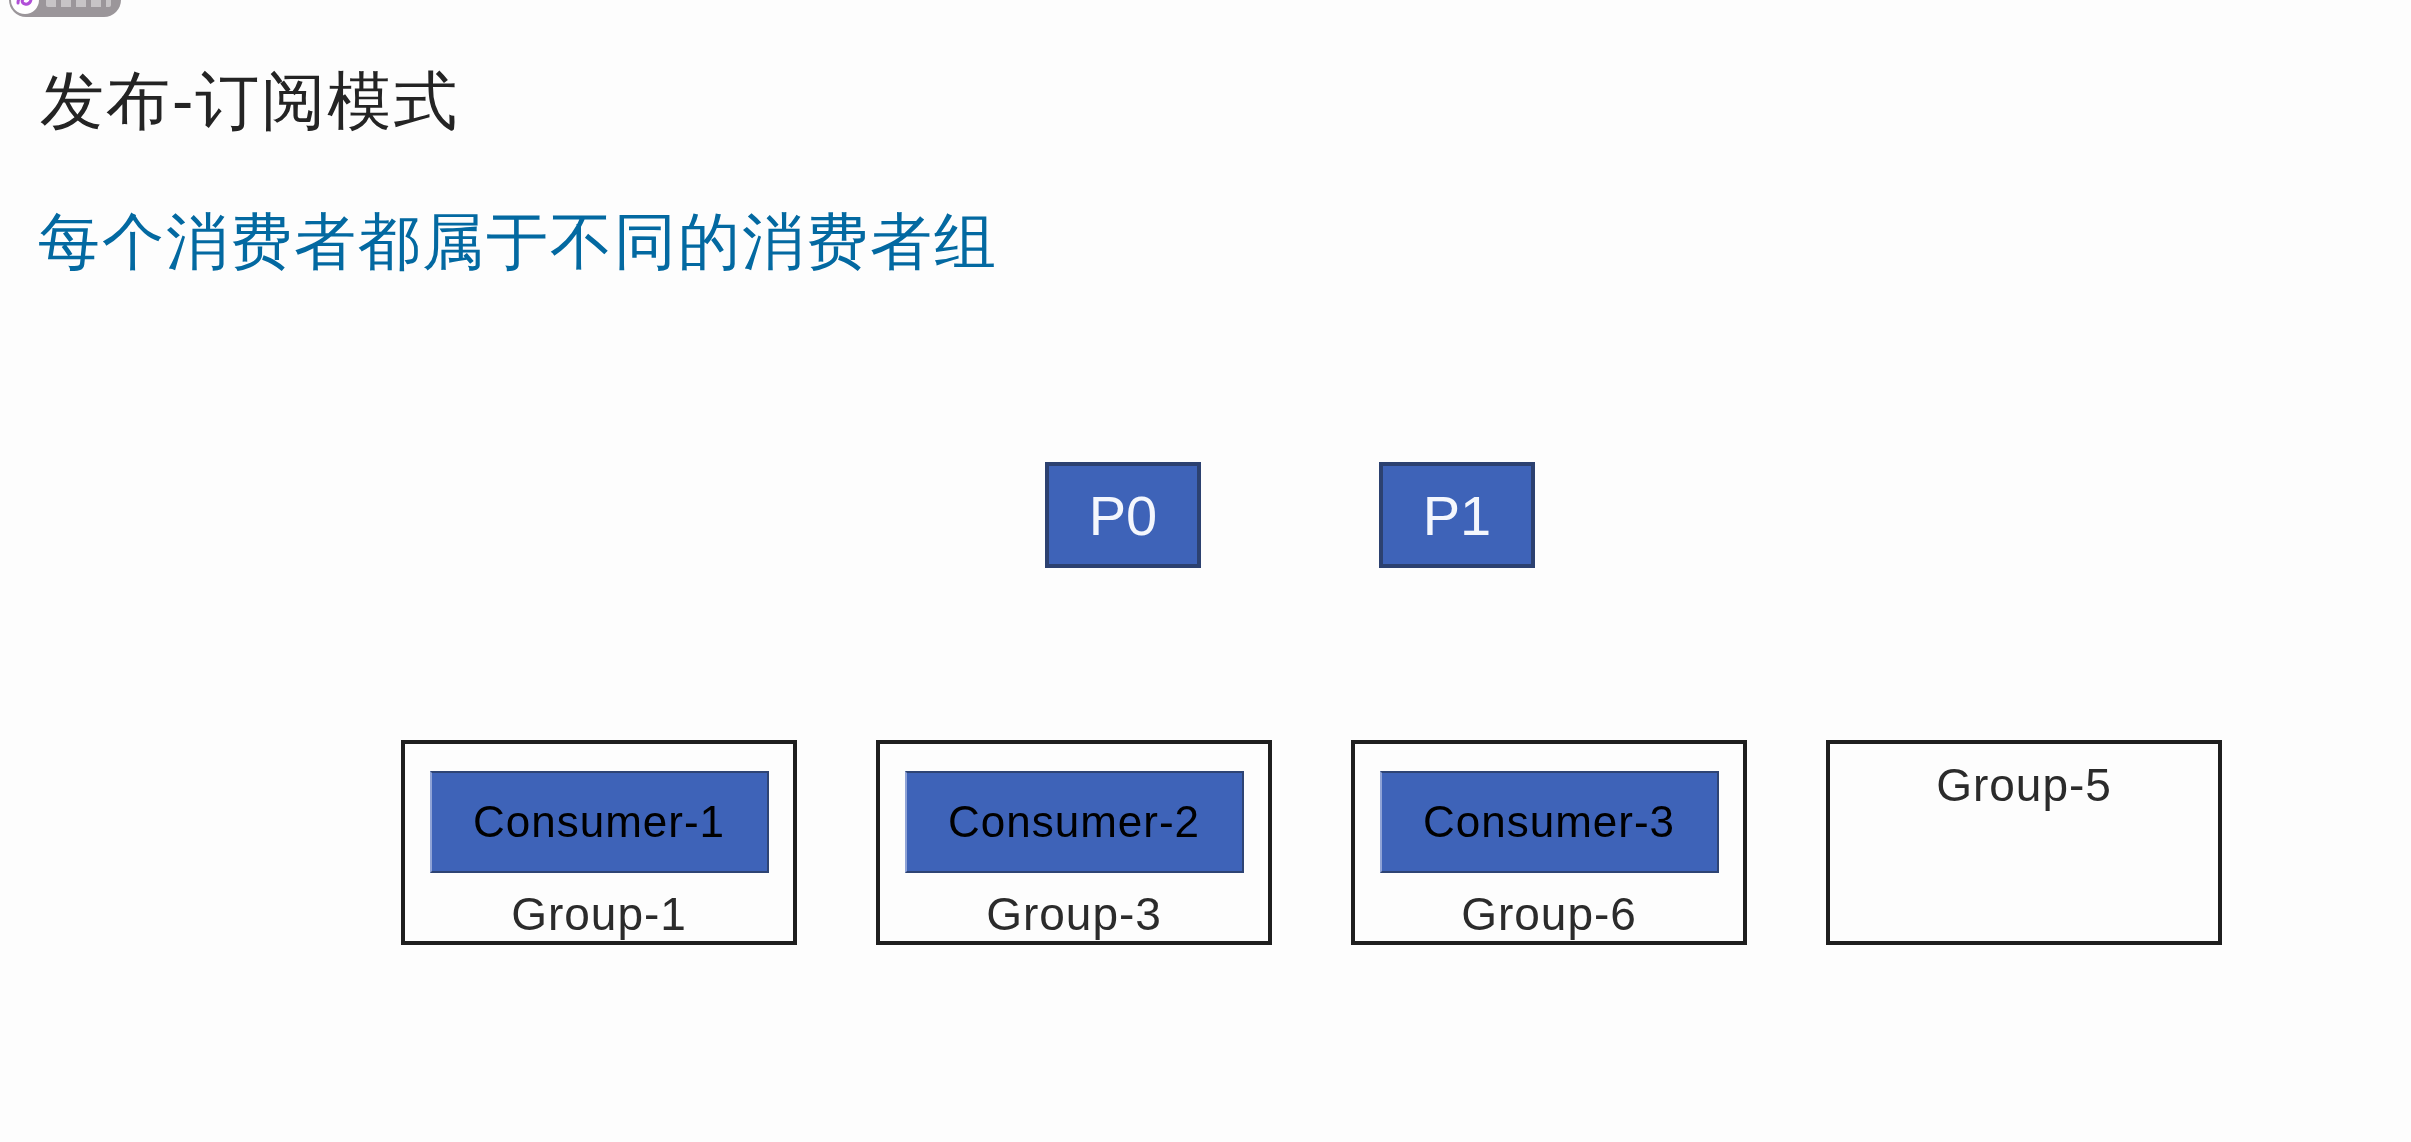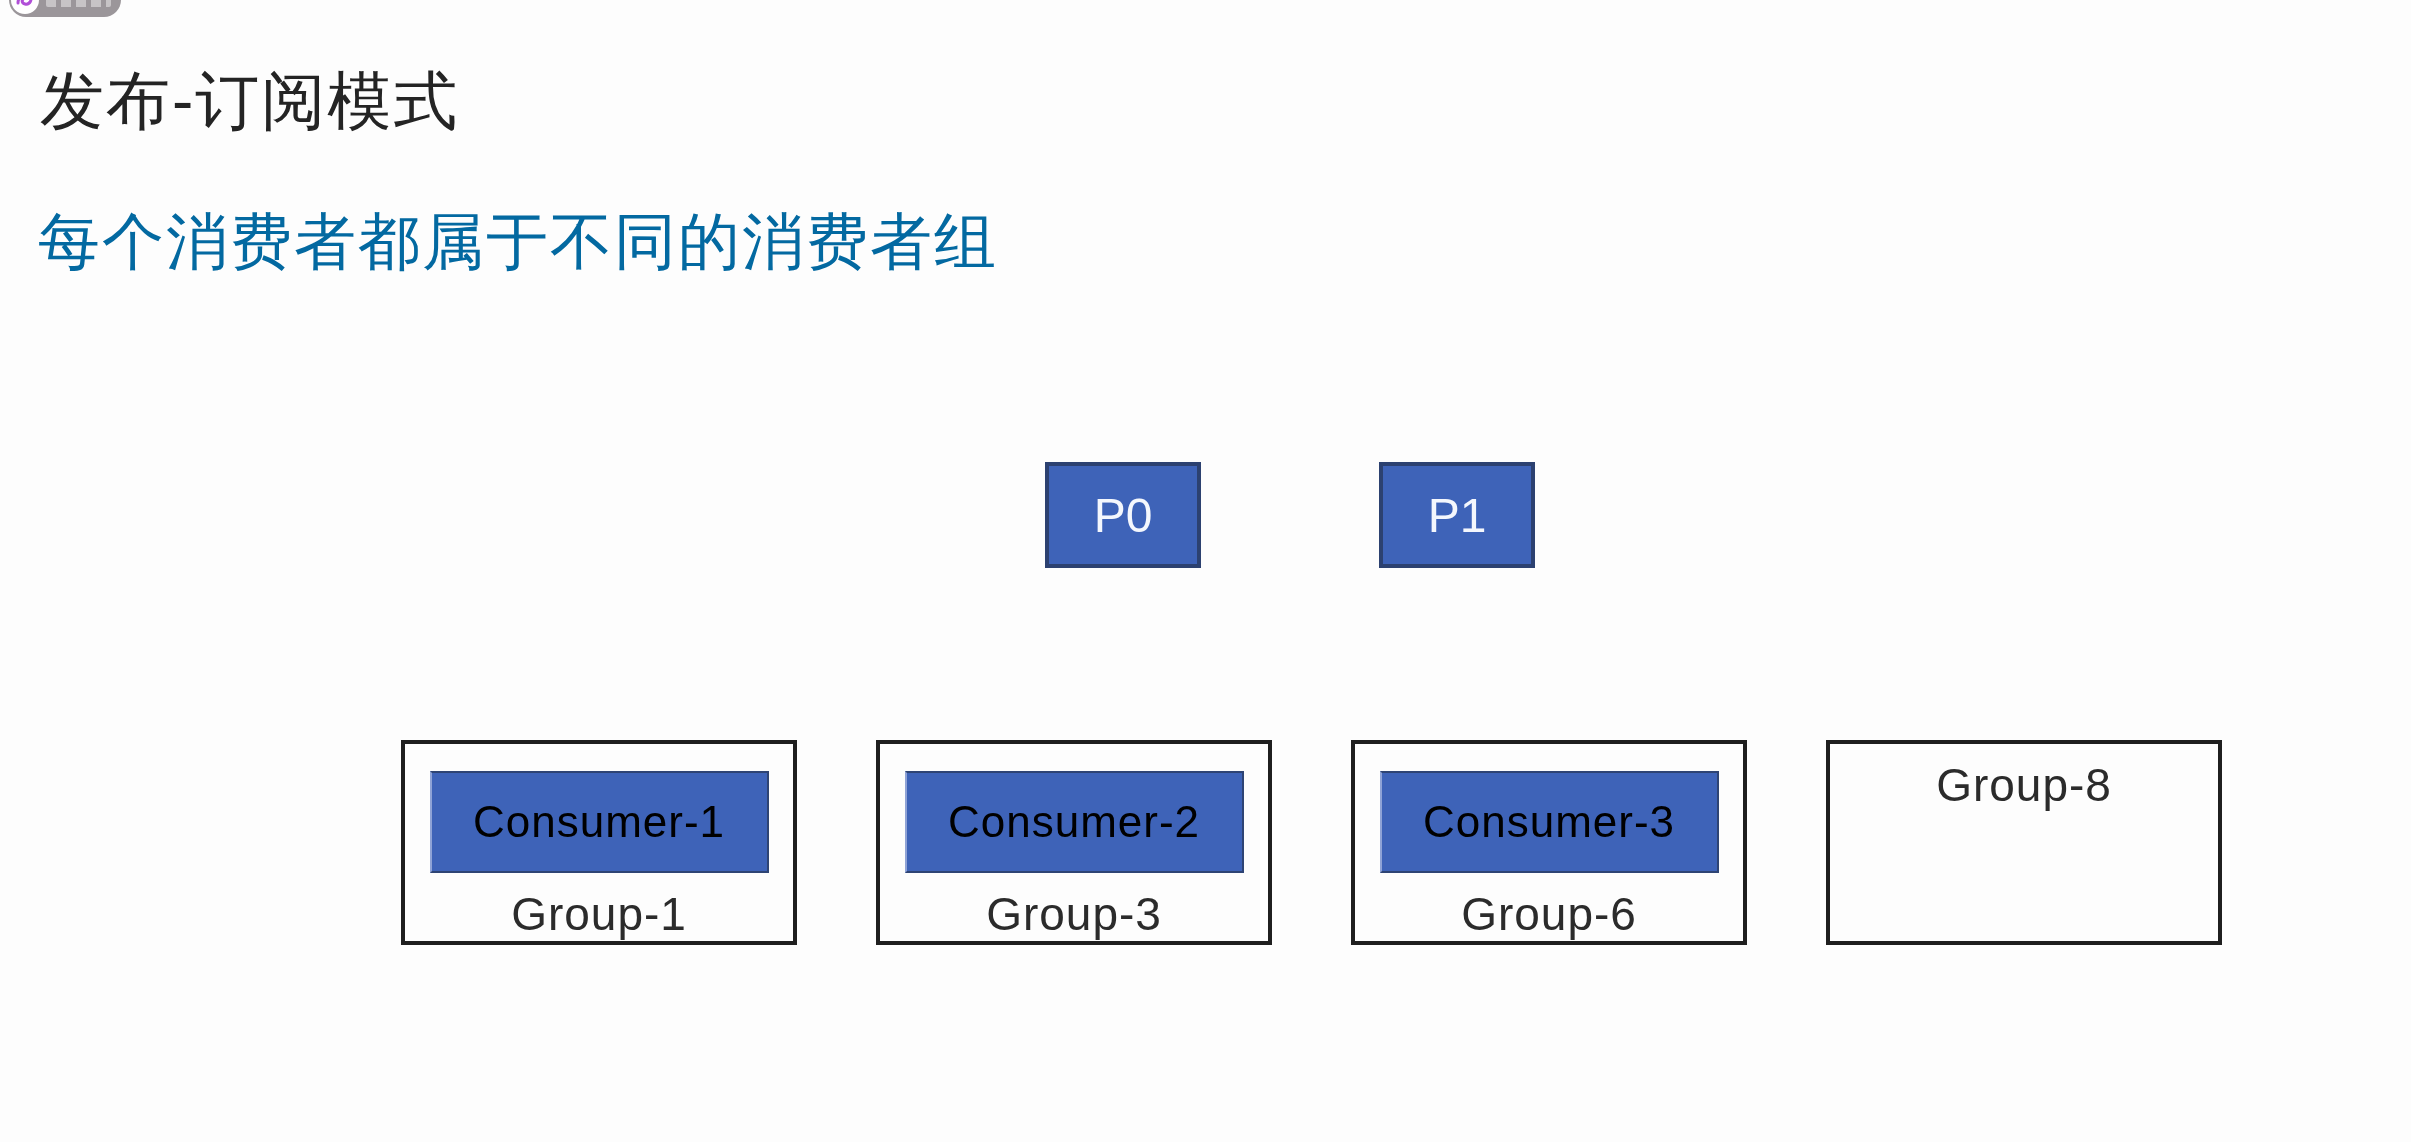--- a/index.html
+++ b/index.html
@@ -83,21 +83,21 @@
     position: absolute;
     top: 462px;
     width: 156px;
     height: 106px;
     background: #3e63b8;
     border: 4px solid #2c4170;
     display: flex;
     align-items: center;
     justify-content: center;
     color: #f4f7fd;
-    font-size: 48px;
+    font-size: 56px;
     font-weight: 400;
   }
   .partition.p0 { left: 1045px; }
   .partition.p1 { left: 1379px; }
 
   
   .groups-row {
     position: absolute;
     left: 401px;
     top: 740px;
@@ -176,17 +176,17 @@
     </div>
 
     <div class="group-box">
       <div class="consumer-box">
         <span>Consumer-3</span>
       </div>
       <div class="group-label">Group-6</div>
     </div>
 
     <div class="group-box">
-      <div class="group-label">Group-8</div>
+      <div class="group-label">Group-5</div>
     </div>
 
   </div>
 </div>
 
 </body></html>

